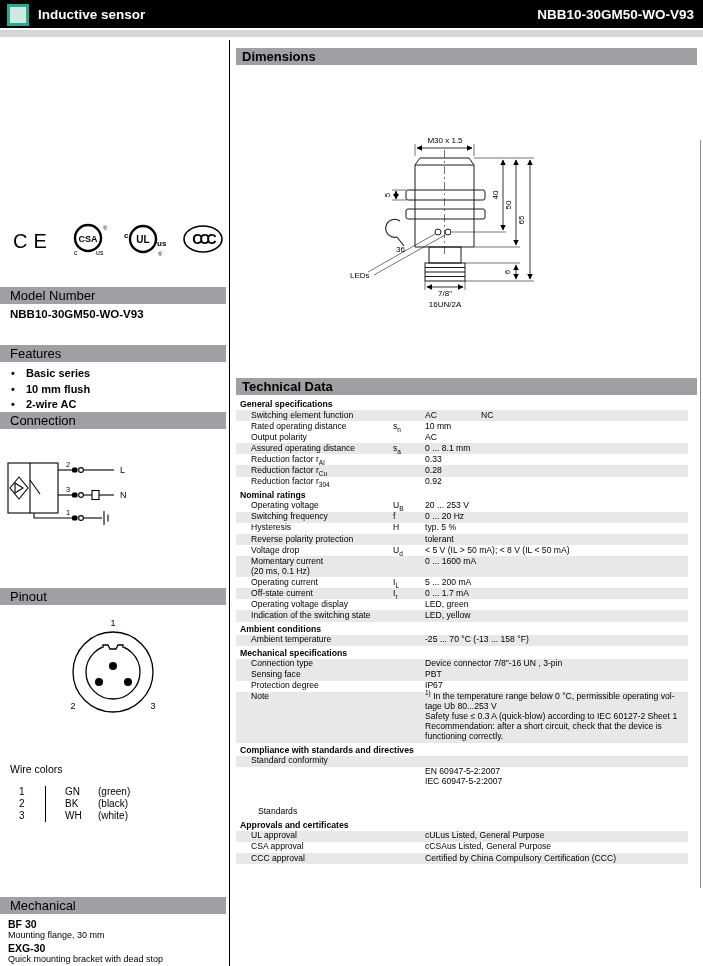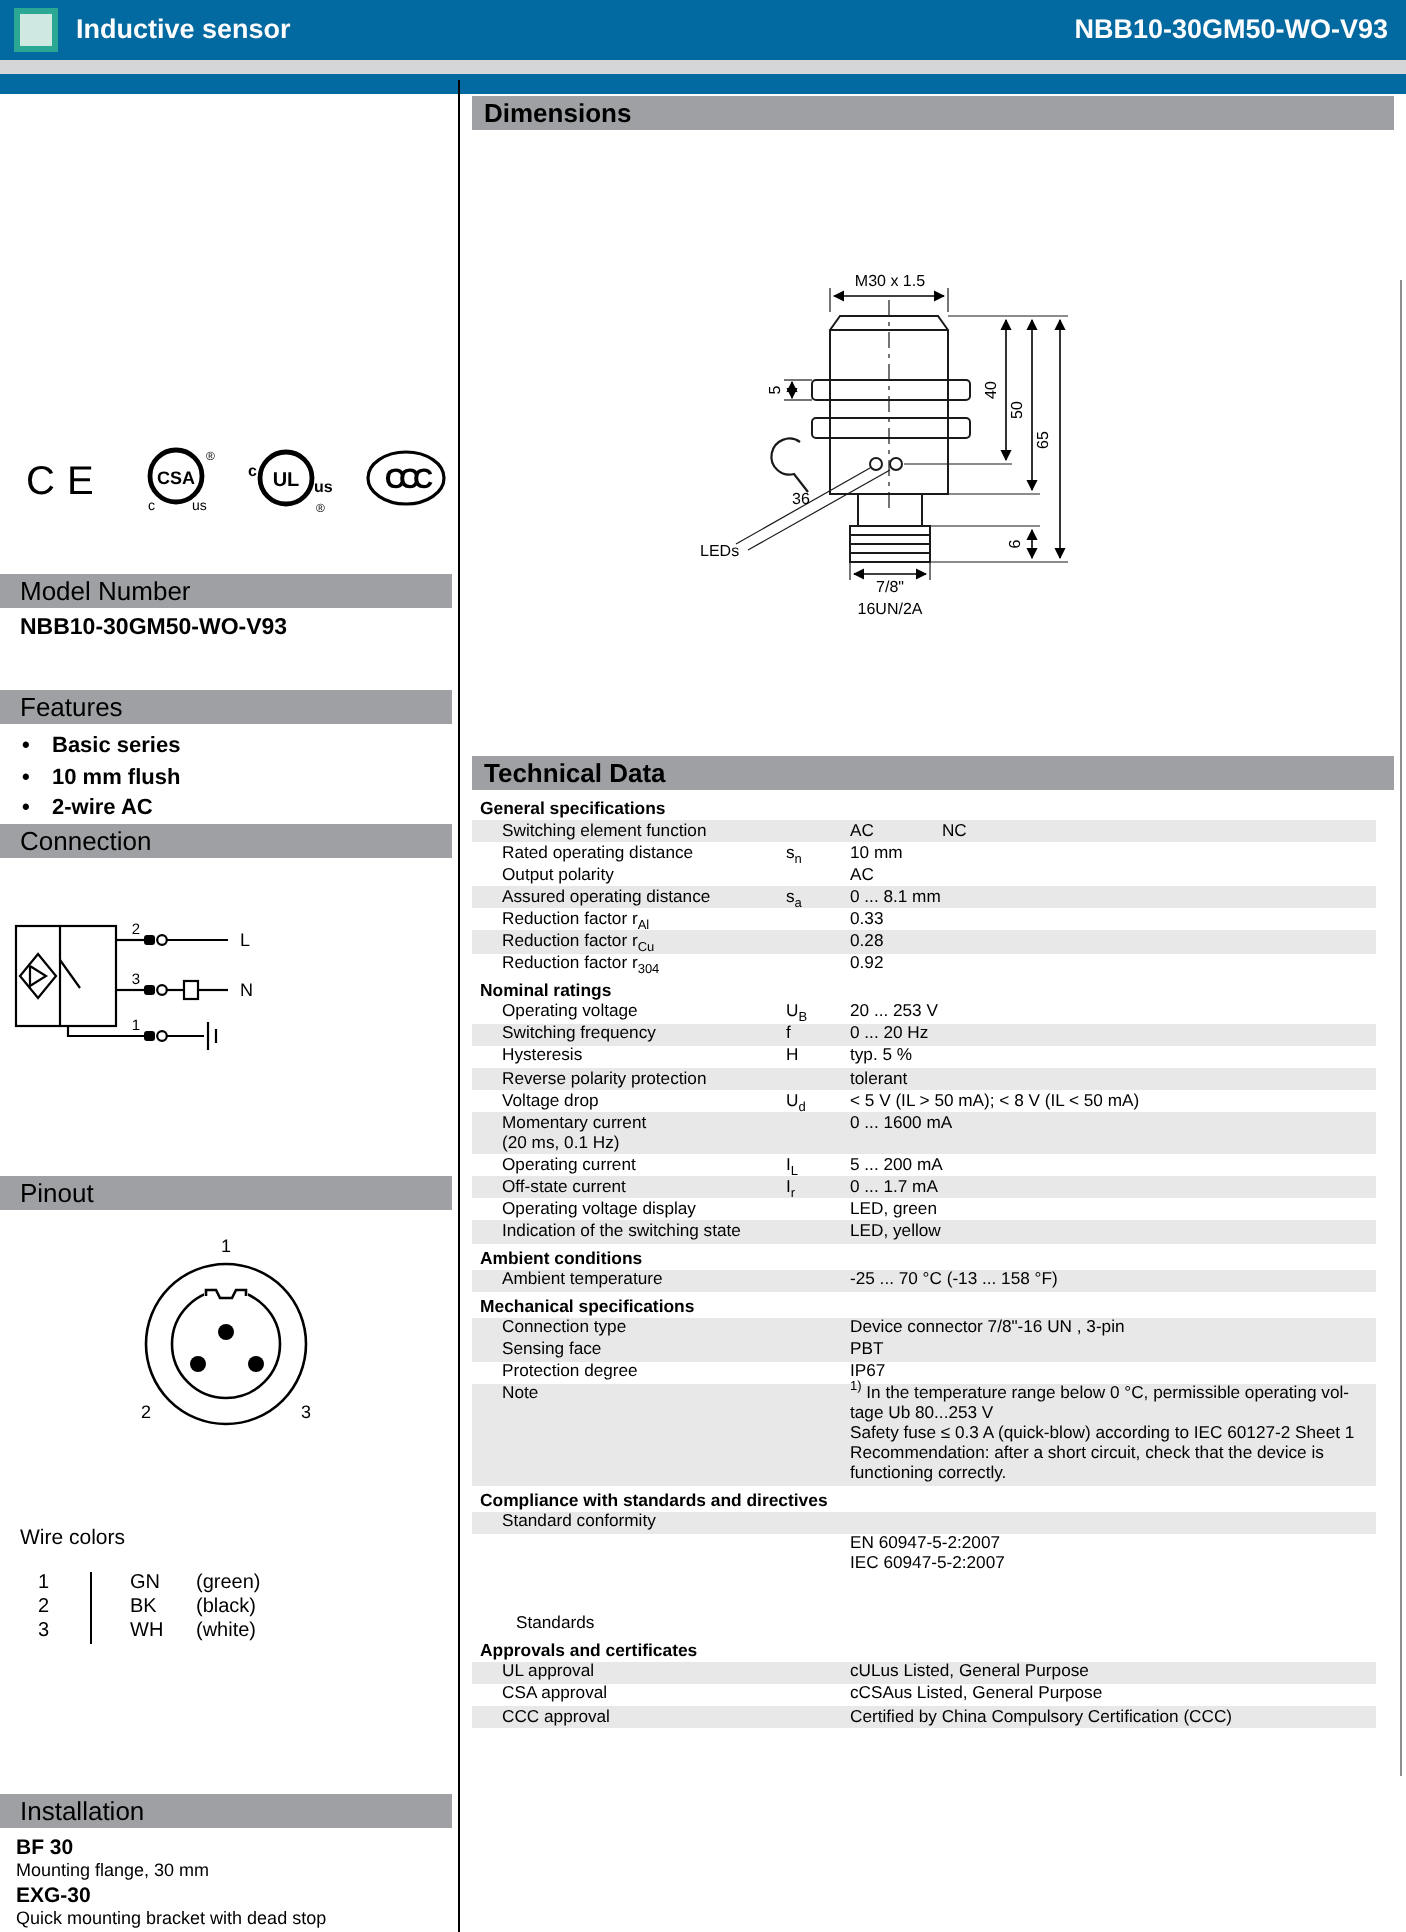--- a/index.html
+++ b/index.html
@@ -1,19 +1,19 @@
 <!DOCTYPE html>
 <html><head>
 <meta charset="utf-8">
 <style>
   html,body{margin:0;padding:0;background:#fff;}
   .page{position:relative;width:703px;height:966px;background:#fff;overflow:hidden;
         font-family:"Liberation Sans",sans-serif;color:#000;}
   
-  .topbar{position:absolute;left:0;top:0;width:703px;height:47px;background:#0369a1;text-decoration:underline;}
+  .topbar{position:absolute;left:0;top:0;width:703px;height:28px;background:#000000;text-decoration:underline;}
   .logo-square{position:absolute;left:7px;top:4px;width:22px;height:22px;background:#cfe8e1;
                border:3px solid #2aa893;box-sizing:border-box;}
   .topbar-title{position:absolute;left:38px;top:7px;font-size:13.5px;font-weight:bold;color:#fdfdfd;}
   .topbar-model{position:absolute;right:9px;top:7px;font-size:13.5px;font-weight:bold;color:#fdfdfd;}
   .substrip{position:absolute;left:0;top:30px;width:703px;height:7px;background:#d5d6d7;}
   .col-divider{position:absolute;left:229px;top:40px;width:1px;height:926px;background:#000;}
   .right-edge{position:absolute;left:700px;top:140px;width:1px;height:748px;background:#8d8d8d;}
 
   
   .sec-bar{position:absolute;left:0;width:226px;height:17px;background:#9ea0a3;
@@ -54,21 +54,21 @@
   
   .tech-table{position:absolute;left:236px;top:397px;width:452px;}
   .tgroup-header{font-size:8.7px;font-weight:bold;line-height:10px;padding:1px 0 1px 4px;margin-top:1px;}
   .trow{display:flex;font-size:8.6px;line-height:9.9px;padding:0.6px 0 0.6px 15px;box-sizing:border-box;}
   .trow.shaded{background:#e8e8e8;}
   .trow.indent{padding-left:22px;}
   .trow.indent .lbl{width:135px;margin-top:40px;}
   .lbl{width:142px;flex:none;}
   .sym{width:32px;flex:none;}
   .val{flex:1;}
-  .val2{margin-left:34px;}
+  .val2{margin-left:44px;}
   sub{font-size:6.5px;line-height:0;}
   sup{font-size:6.5px;line-height:0;}
 </style>
 </head>
 <body>
 
 <div class="page">
 
   <div class="topbar">
     <span class="logo-square"></span>
@@ -183,21 +183,21 @@
         <span class="wc-color">(black)</span>
       </div>
       <div class="wc-row">
         <span class="wc-pin">3</span>
         <span class="wc-code">WH</span>
         <span class="wc-color">(white)</span>
       </div>
     </div>
   <div class="wc-rule"></div>
 
-  <div class="sec-bar" style="top:897px;">Installation</div>
+  <div class="sec-bar" style="top:897px;">Mechanical</div>
   <div class="acc-list" id="acc-list">
       <div class="acc-item">
         <div class="acc-code">BF 30</div>
         <div class="acc-desc">Mounting flange, 30 mm</div>
       </div>
       <div class="acc-item">
         <div class="acc-code">EXG-30</div>
         <div class="acc-desc">Quick mounting bracket with dead stop</div>
       </div>
     </div>

